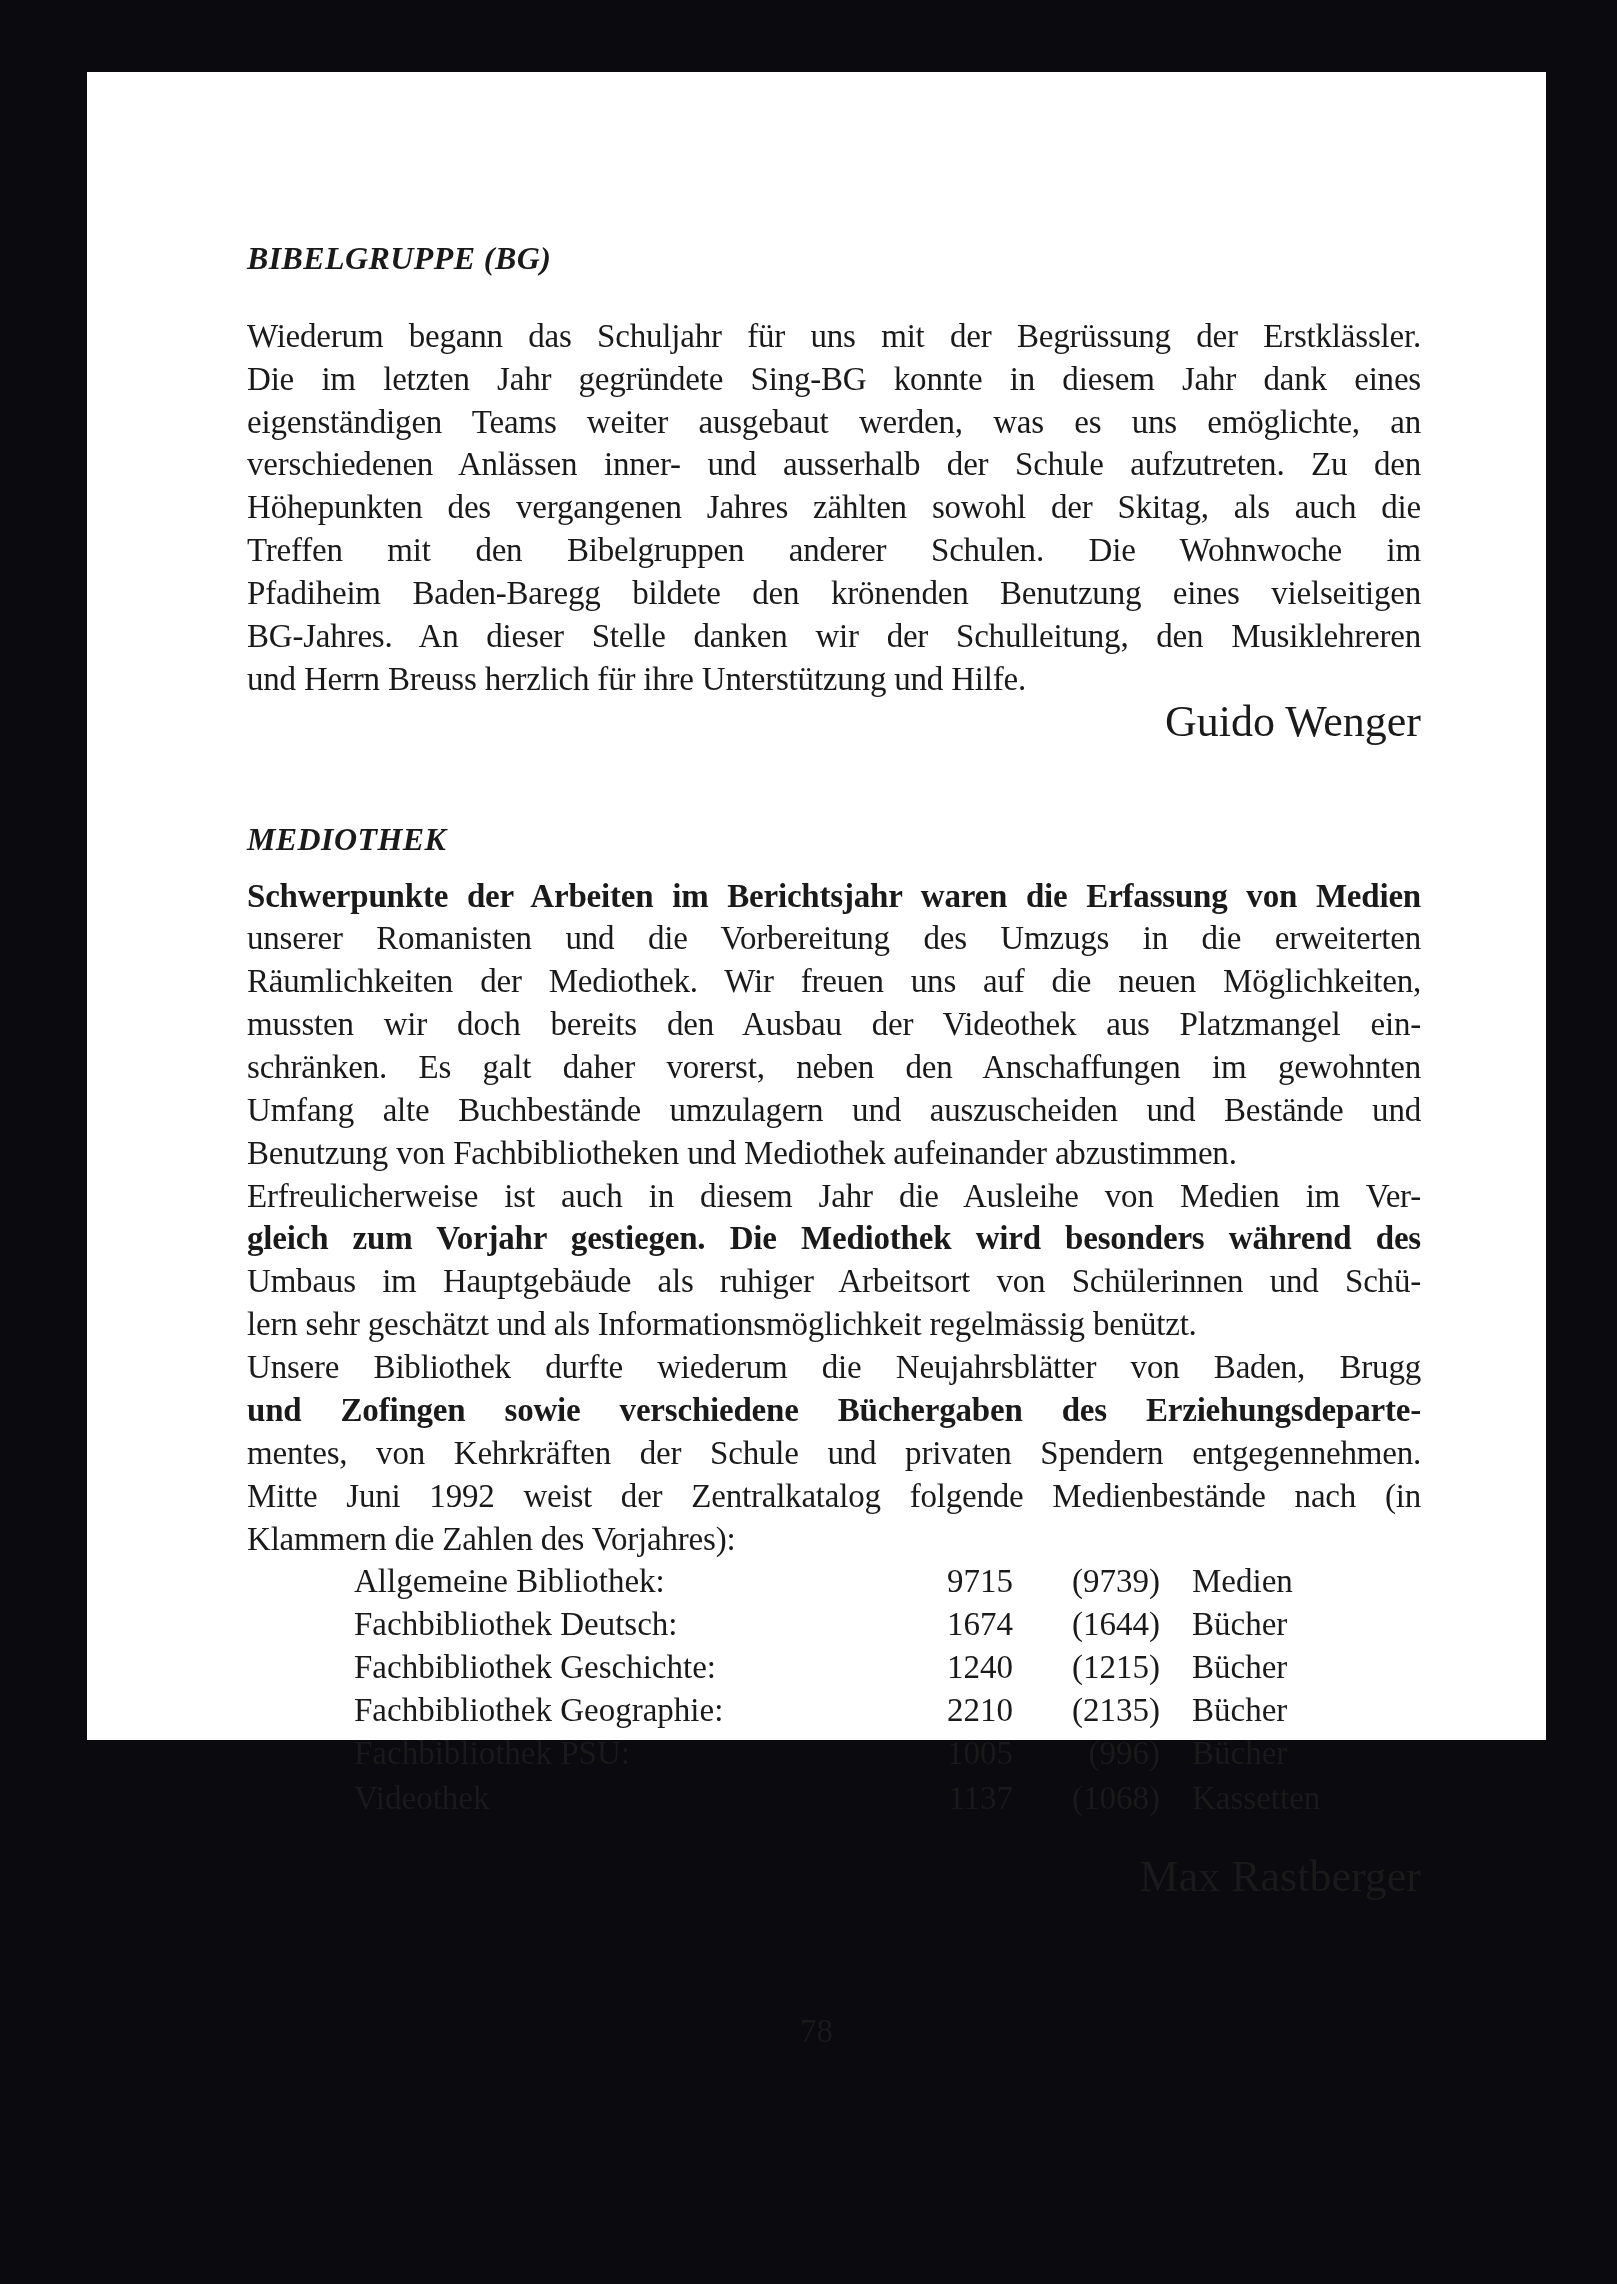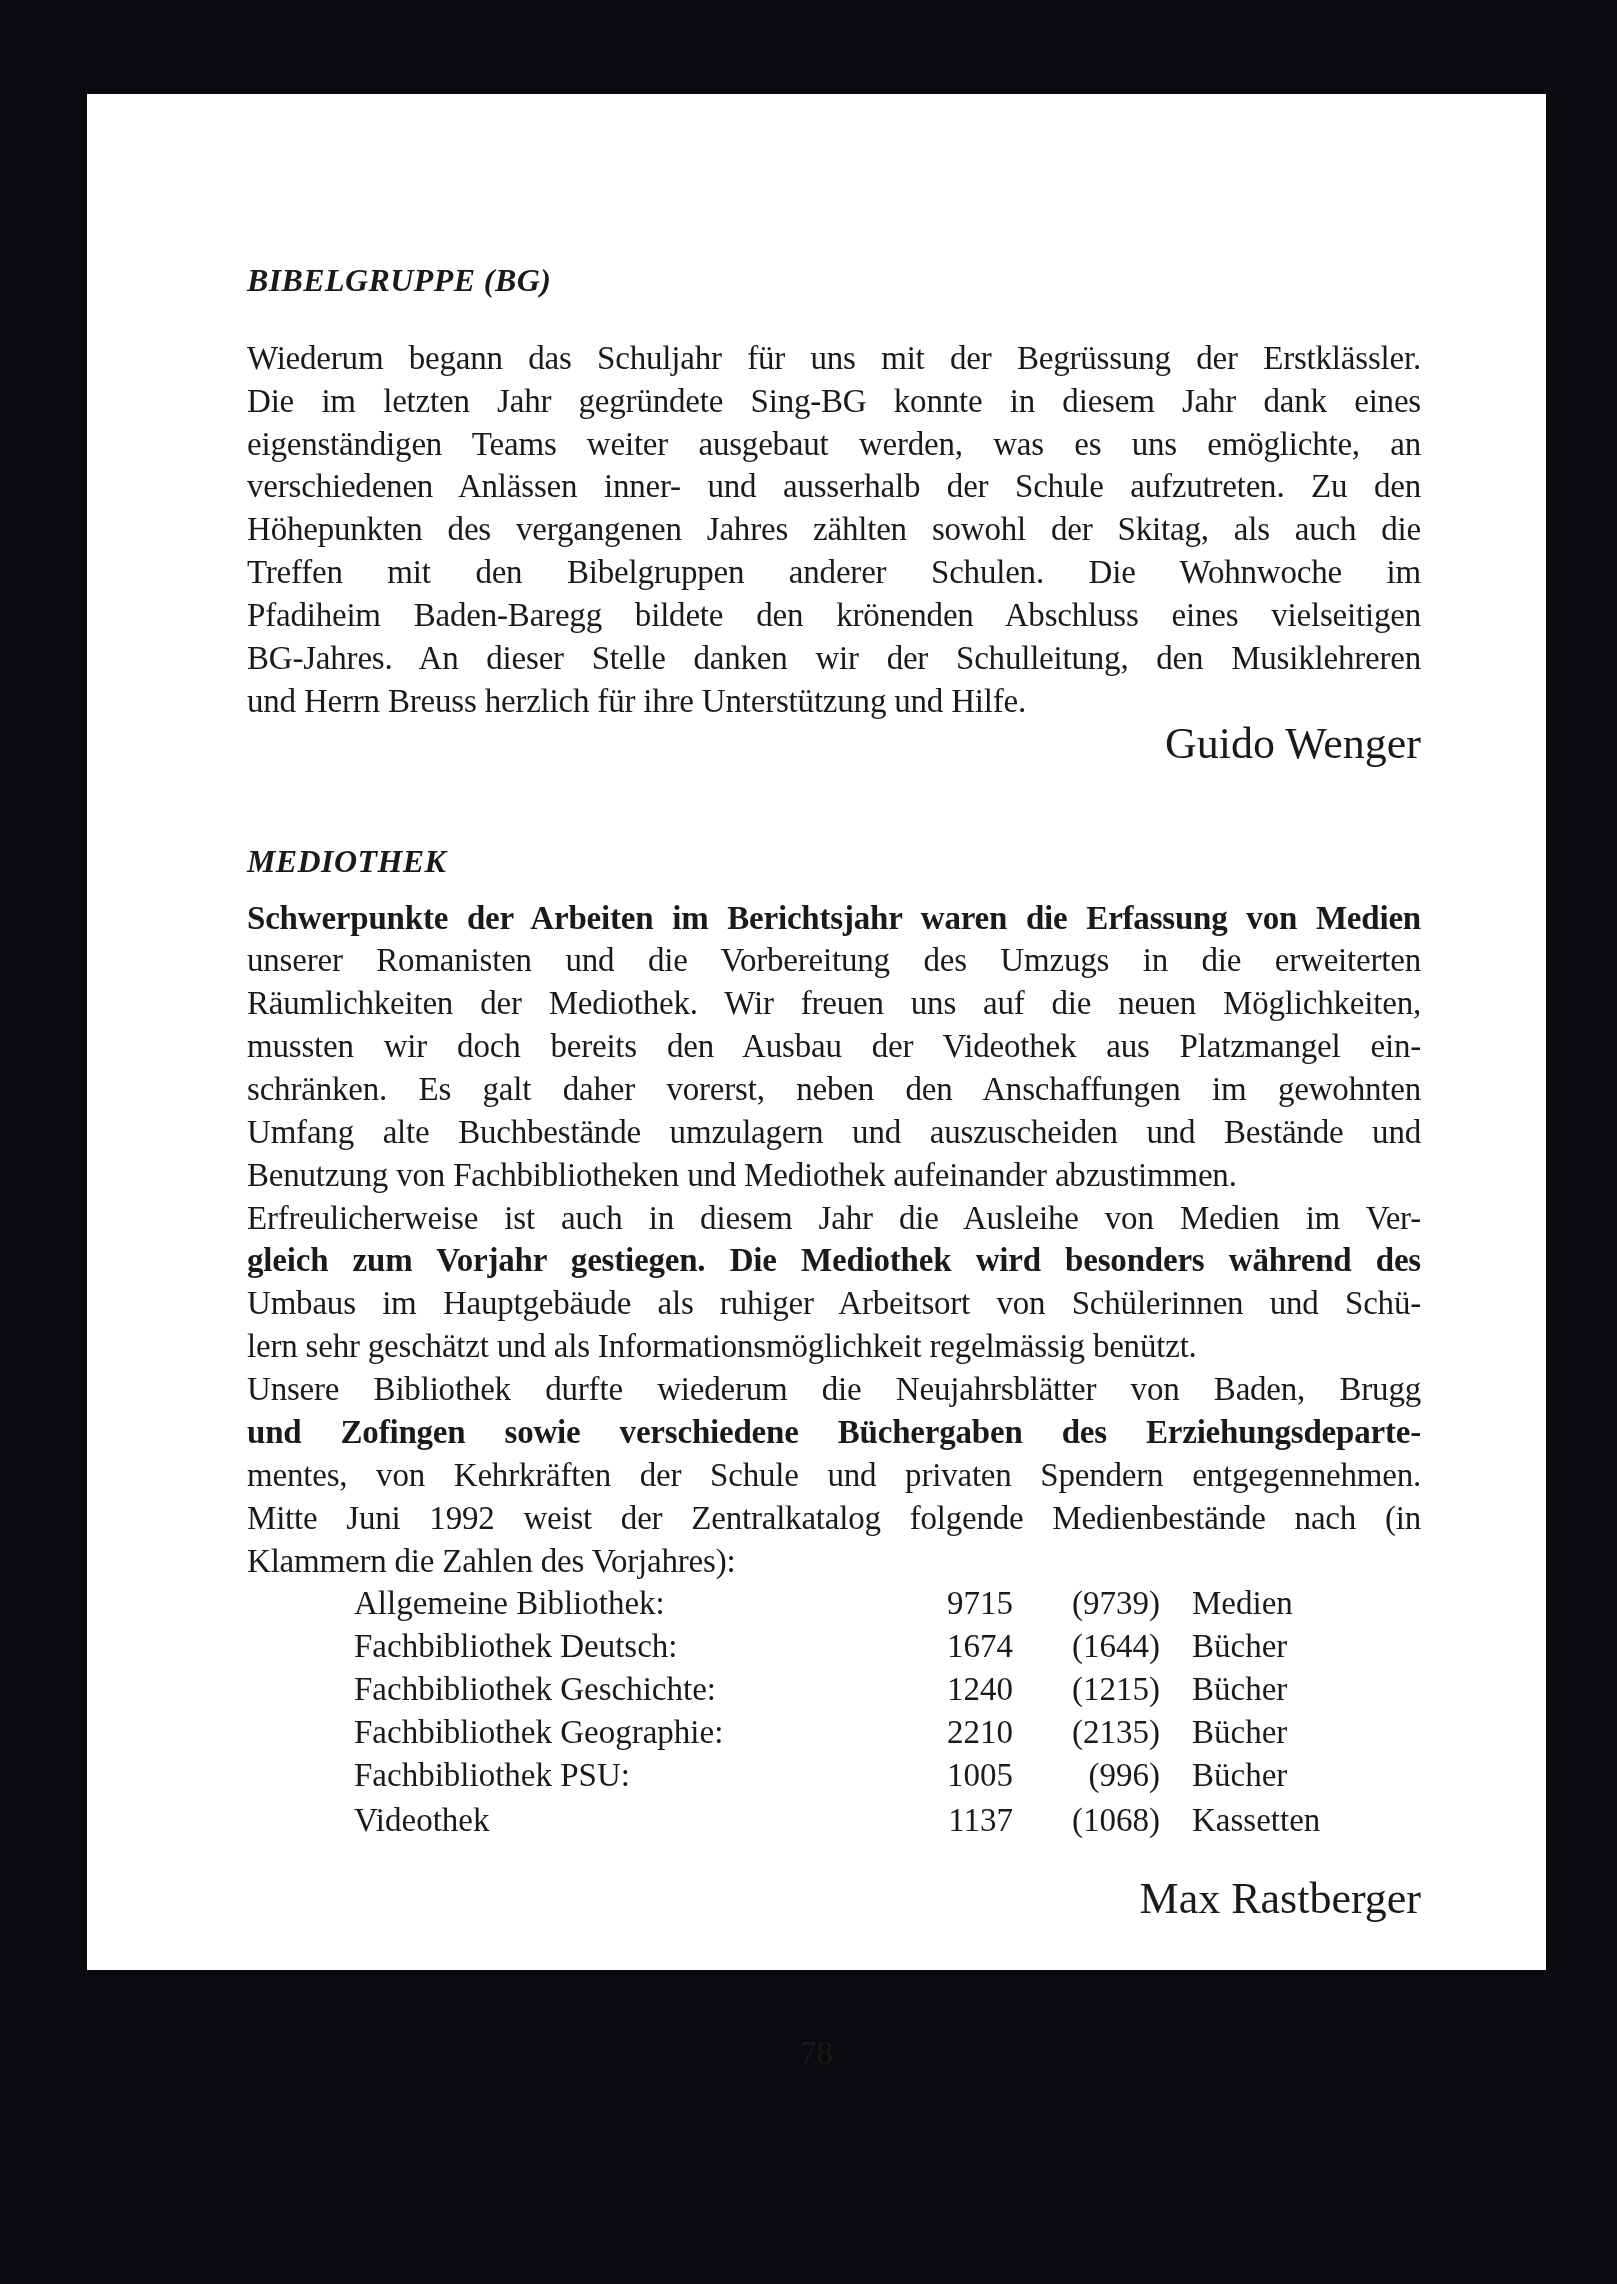--- a/index.html
+++ b/index.html
@@ -1,21 +1,21 @@
 <!DOCTYPE html>
 <html style="font-size:13px"><head>
 <meta charset="utf-8">
 <style>
   html, body { margin:0; padding:0; }
   body {
     width:1618px; height:2284px; background:#0a0a0f; position:relative; overflow:hidden;
     font-family:"Liberation Serif", serif; color:#1a1a1a;
   }
   .page {
-    position:absolute; left:87px; top:94px; width:1459px; height:1876px;
+    position:absolute; left:87px; top:72px; width:1459px; height:1668px;
     background:#ffffff;
   }
   .content { position:absolute; left:160px; width:1174px; top:0; }
   .heading {
     position:absolute; left:0; font-weight:bold; font-style:italic;
     font-size:32px; line-height:32px; letter-spacing:0.4px; white-space:nowrap;
   }
   .line {
     position:absolute; left:0; width:1174px; font-size:33px; line-height:36px;
     white-space:nowrap; text-align:justify; text-align-last:justify;
@@ -40,21 +40,21 @@
 
     <div class="heading" style="top:170px;">BIBELGRUPPE (BG)</div>
 
     <div>
       <div class="line" style="top:246px;">Wiederum begann das Schuljahr für uns mit der Begrüssung der Erstklässler.</div>
       <div class="line" style="top:289px;">Die im letzten Jahr gegründete Sing-BG konnte in diesem Jahr dank eines</div>
       <div class="line" style="top:332px;">eigenständigen Teams weiter ausgebaut werden, was es uns emöglichte, an</div>
       <div class="line" style="top:374px;">verschiedenen Anlässen inner- und ausserhalb der Schule aufzutreten. Zu den</div>
       <div class="line" style="top:417px;">Höhepunkten des vergangenen Jahres zählten sowohl der Skitag, als auch die</div>
       <div class="line" style="top:460px;">Treffen mit den Bibelgruppen anderer Schulen. Die Wohnwoche im</div>
-      <div class="line" style="top:503px;">Pfadiheim Baden-Baregg bildete den krönenden Abschluss eines vielseitigen</div>
+      <div class="line" style="top:503px;">Pfadiheim Baden-Baregg bildete den krönenden Benutzung eines vielseitigen</div>
       <div class="line" style="top:546px;">BG-Jahres. An dieser Stelle danken wir der Schulleitung, den Musiklehreren</div>
       <div class="line last" style="top:589px;">und Herrn Breuss herzlich für ihre Unterstützung und Hilfe.</div>
     </div>
     <div class="signature" style="top:632px;">Guido Wenger</div>
 
     <div class="heading" style="top:751px;">MEDIOTHEK</div>
 
     <div>
       <div class="line" style="top:806px;font-weight:bold;">Schwerpunkte der Arbeiten im Berichtsjahr waren die Erfassung von Medien</div>
       <div class="line" style="top:848px;">unserer Romanisten und die Vorbereitung des Umzugs in die erweiterten</div>

